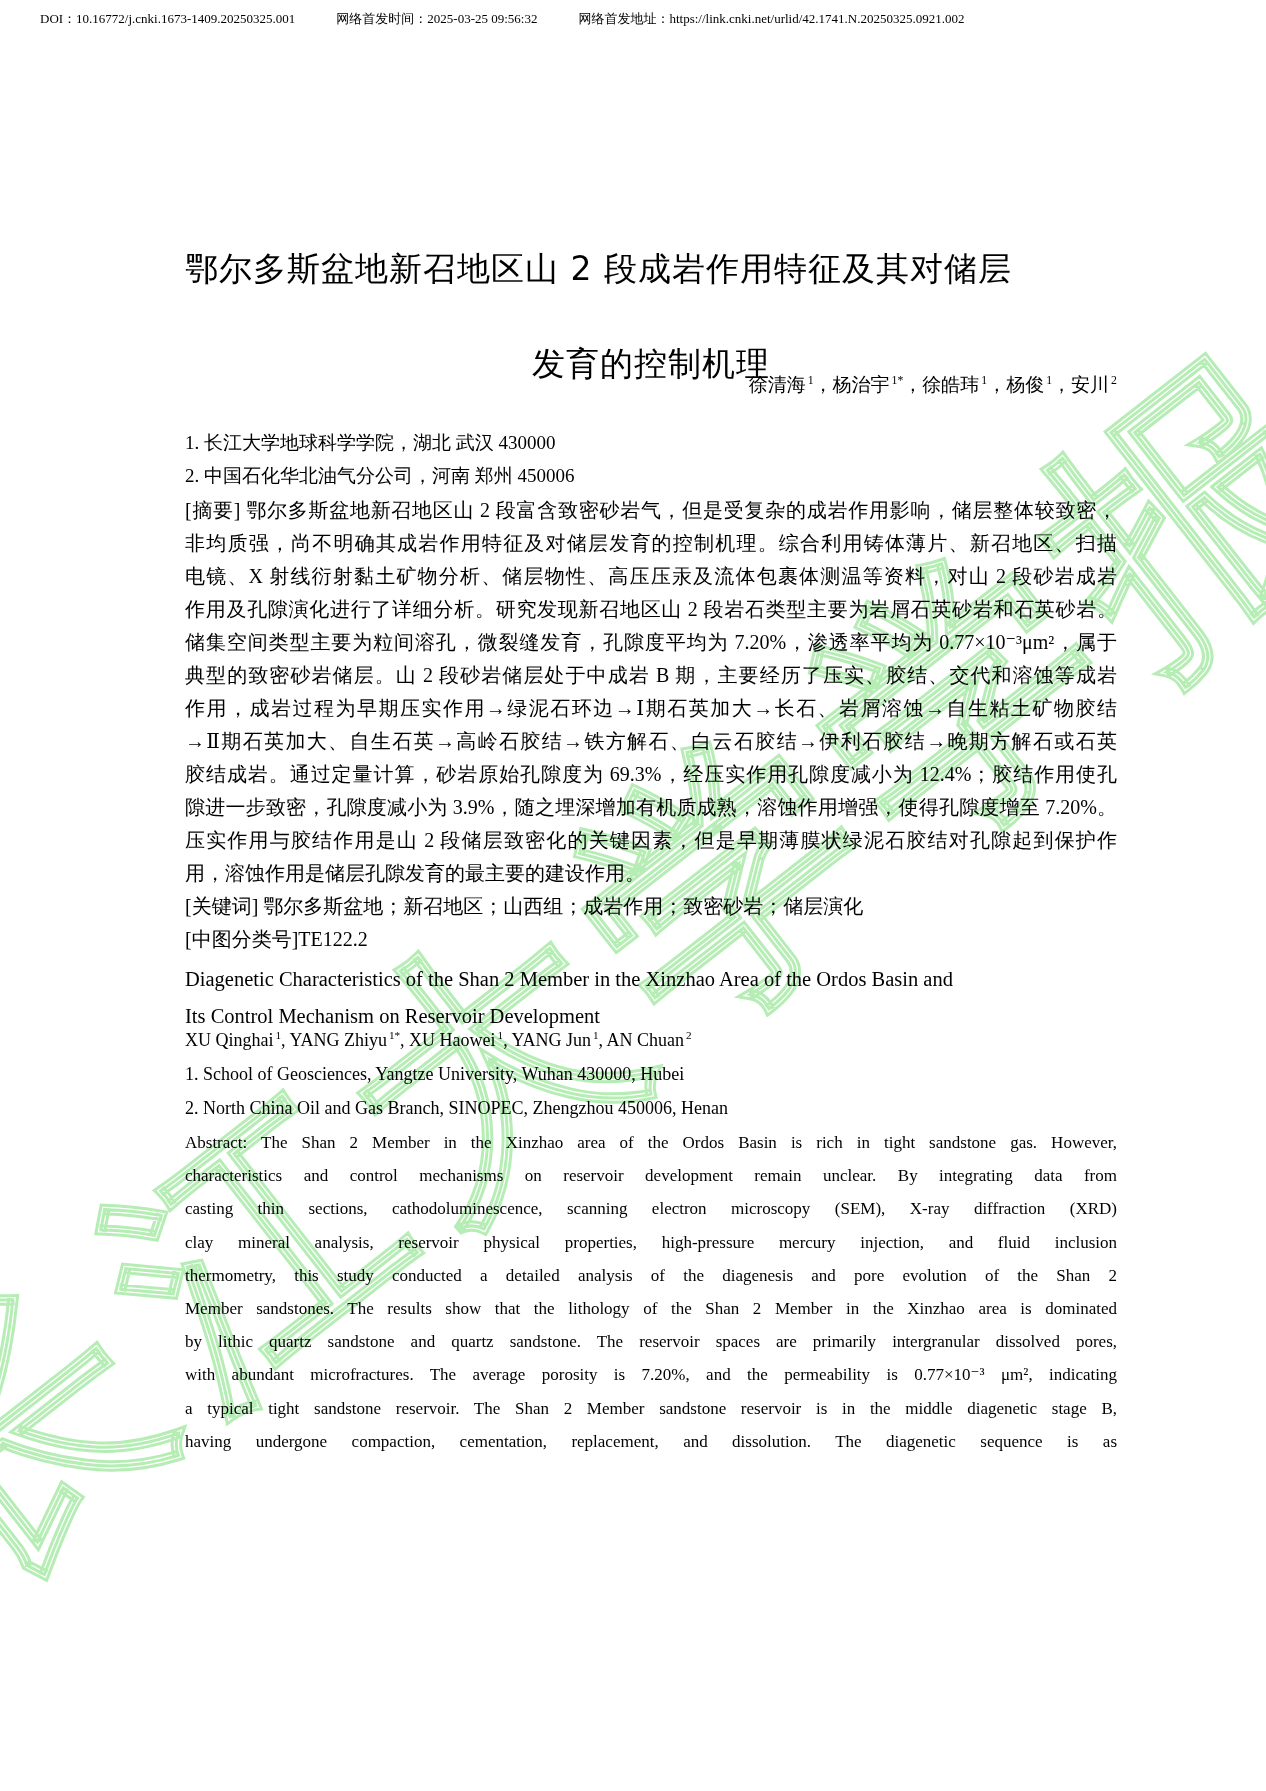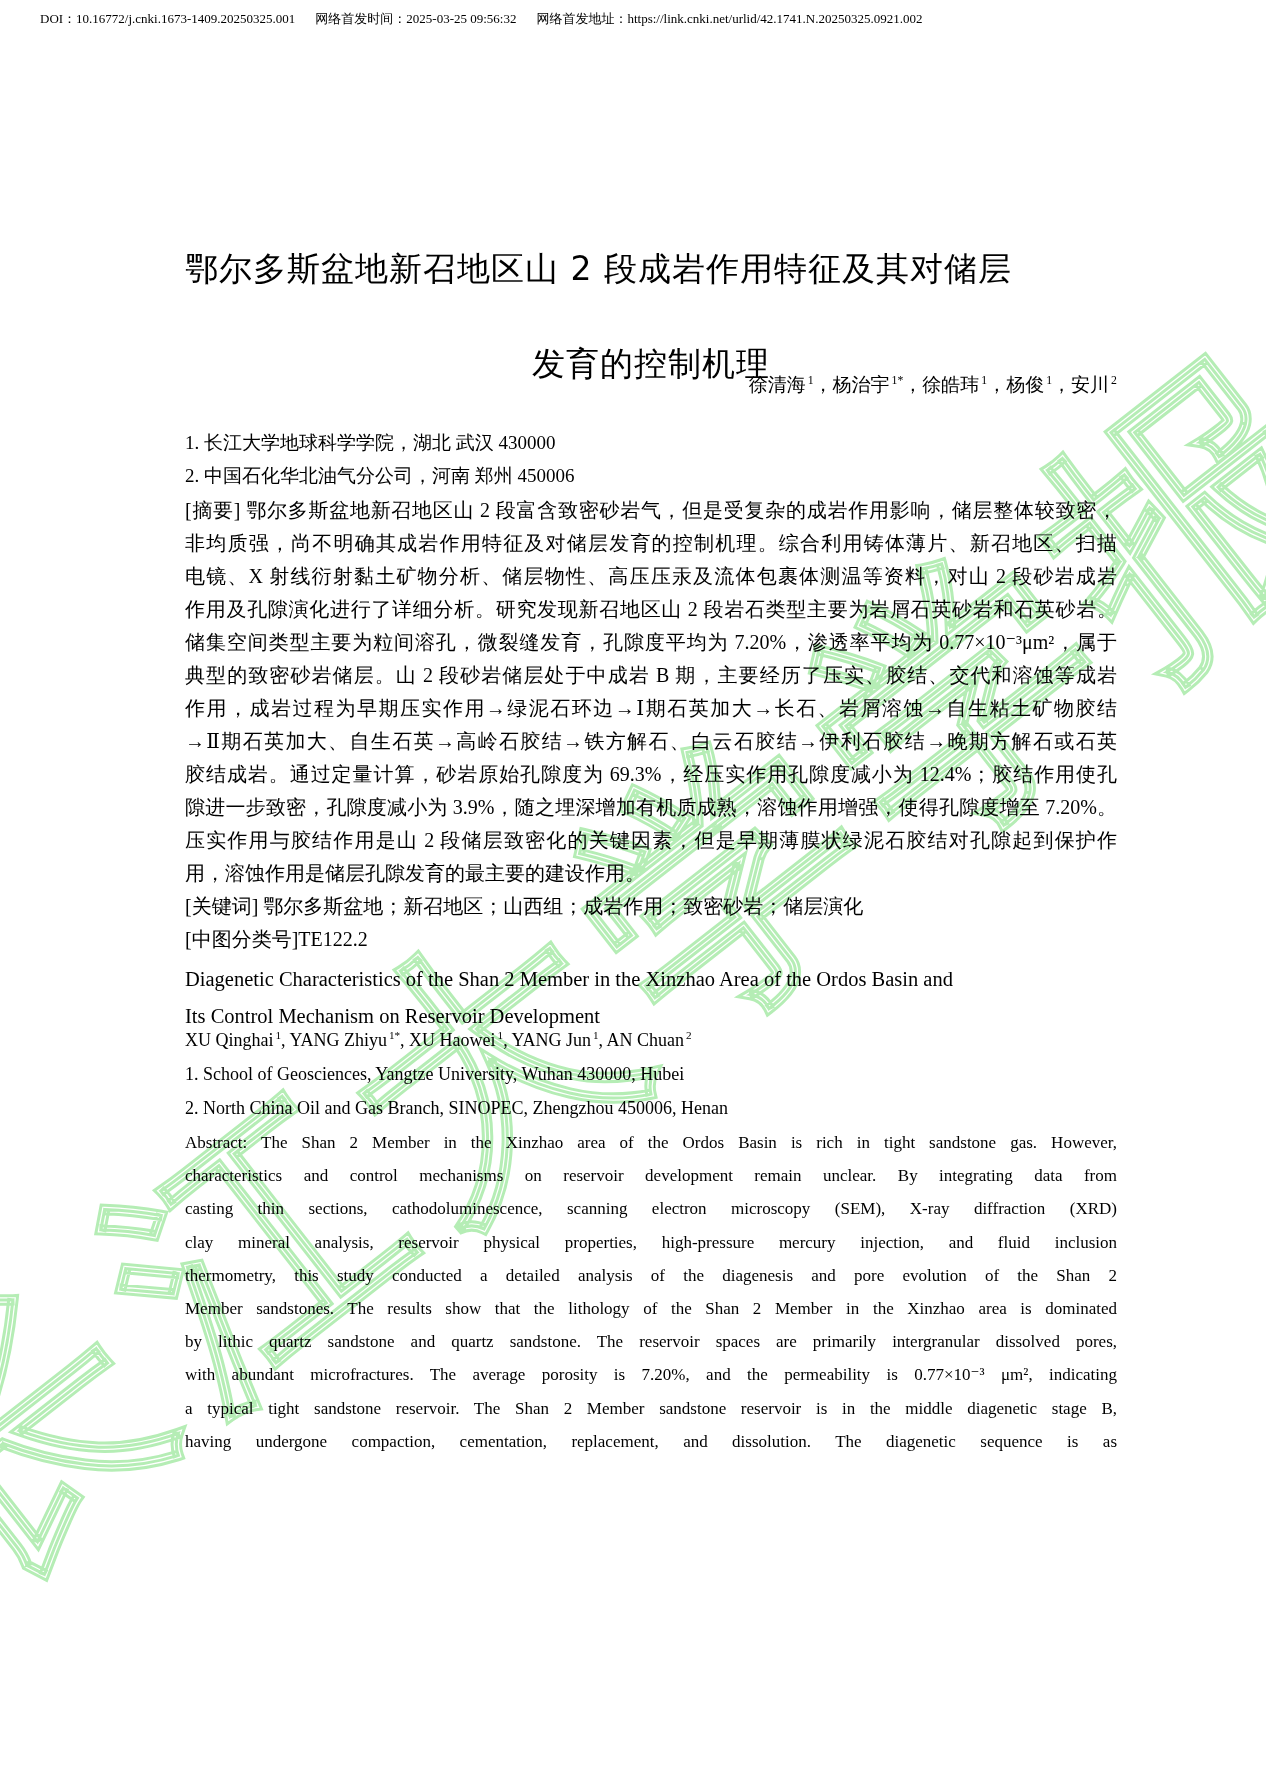--- a/index.html
+++ b/index.html
@@ -13,21 +13,21 @@
     position:absolute;left:49%;top:54%;
     transform:translate(-50%,-50%) rotate(-38deg);
     font-family:"DejaVu Sans",sans-serif;
     font-size:270px;font-weight:bold;white-space:nowrap;letter-spacing:28px;
     color:transparent;-webkit-text-stroke:3px #b5edb5;
     z-index:0;pointer-events:none;
   }
   
   .header{
     position:absolute;top:10px;left:40px;right:30px;
-    font-size:13px;display:flex;gap:20px;white-space:nowrap;z-index:2;
+    font-size:13px;display:flex;gap:41px;white-space:nowrap;z-index:2;
   }
   
   .col{position:absolute;left:185px;width:932px;z-index:1;}
   .title-cn{
     font-family:"DejaVu Sans",sans-serif;font-weight:normal;
     font-size:33px;line-height:40px;letter-spacing:1px;white-space:nowrap;
   }
   .t1{top:249px;}
   .t2{top:344px;text-align:center;}
   .authors-cn{top:372px;font-size:19px;white-space:nowrap;text-align:right;}

